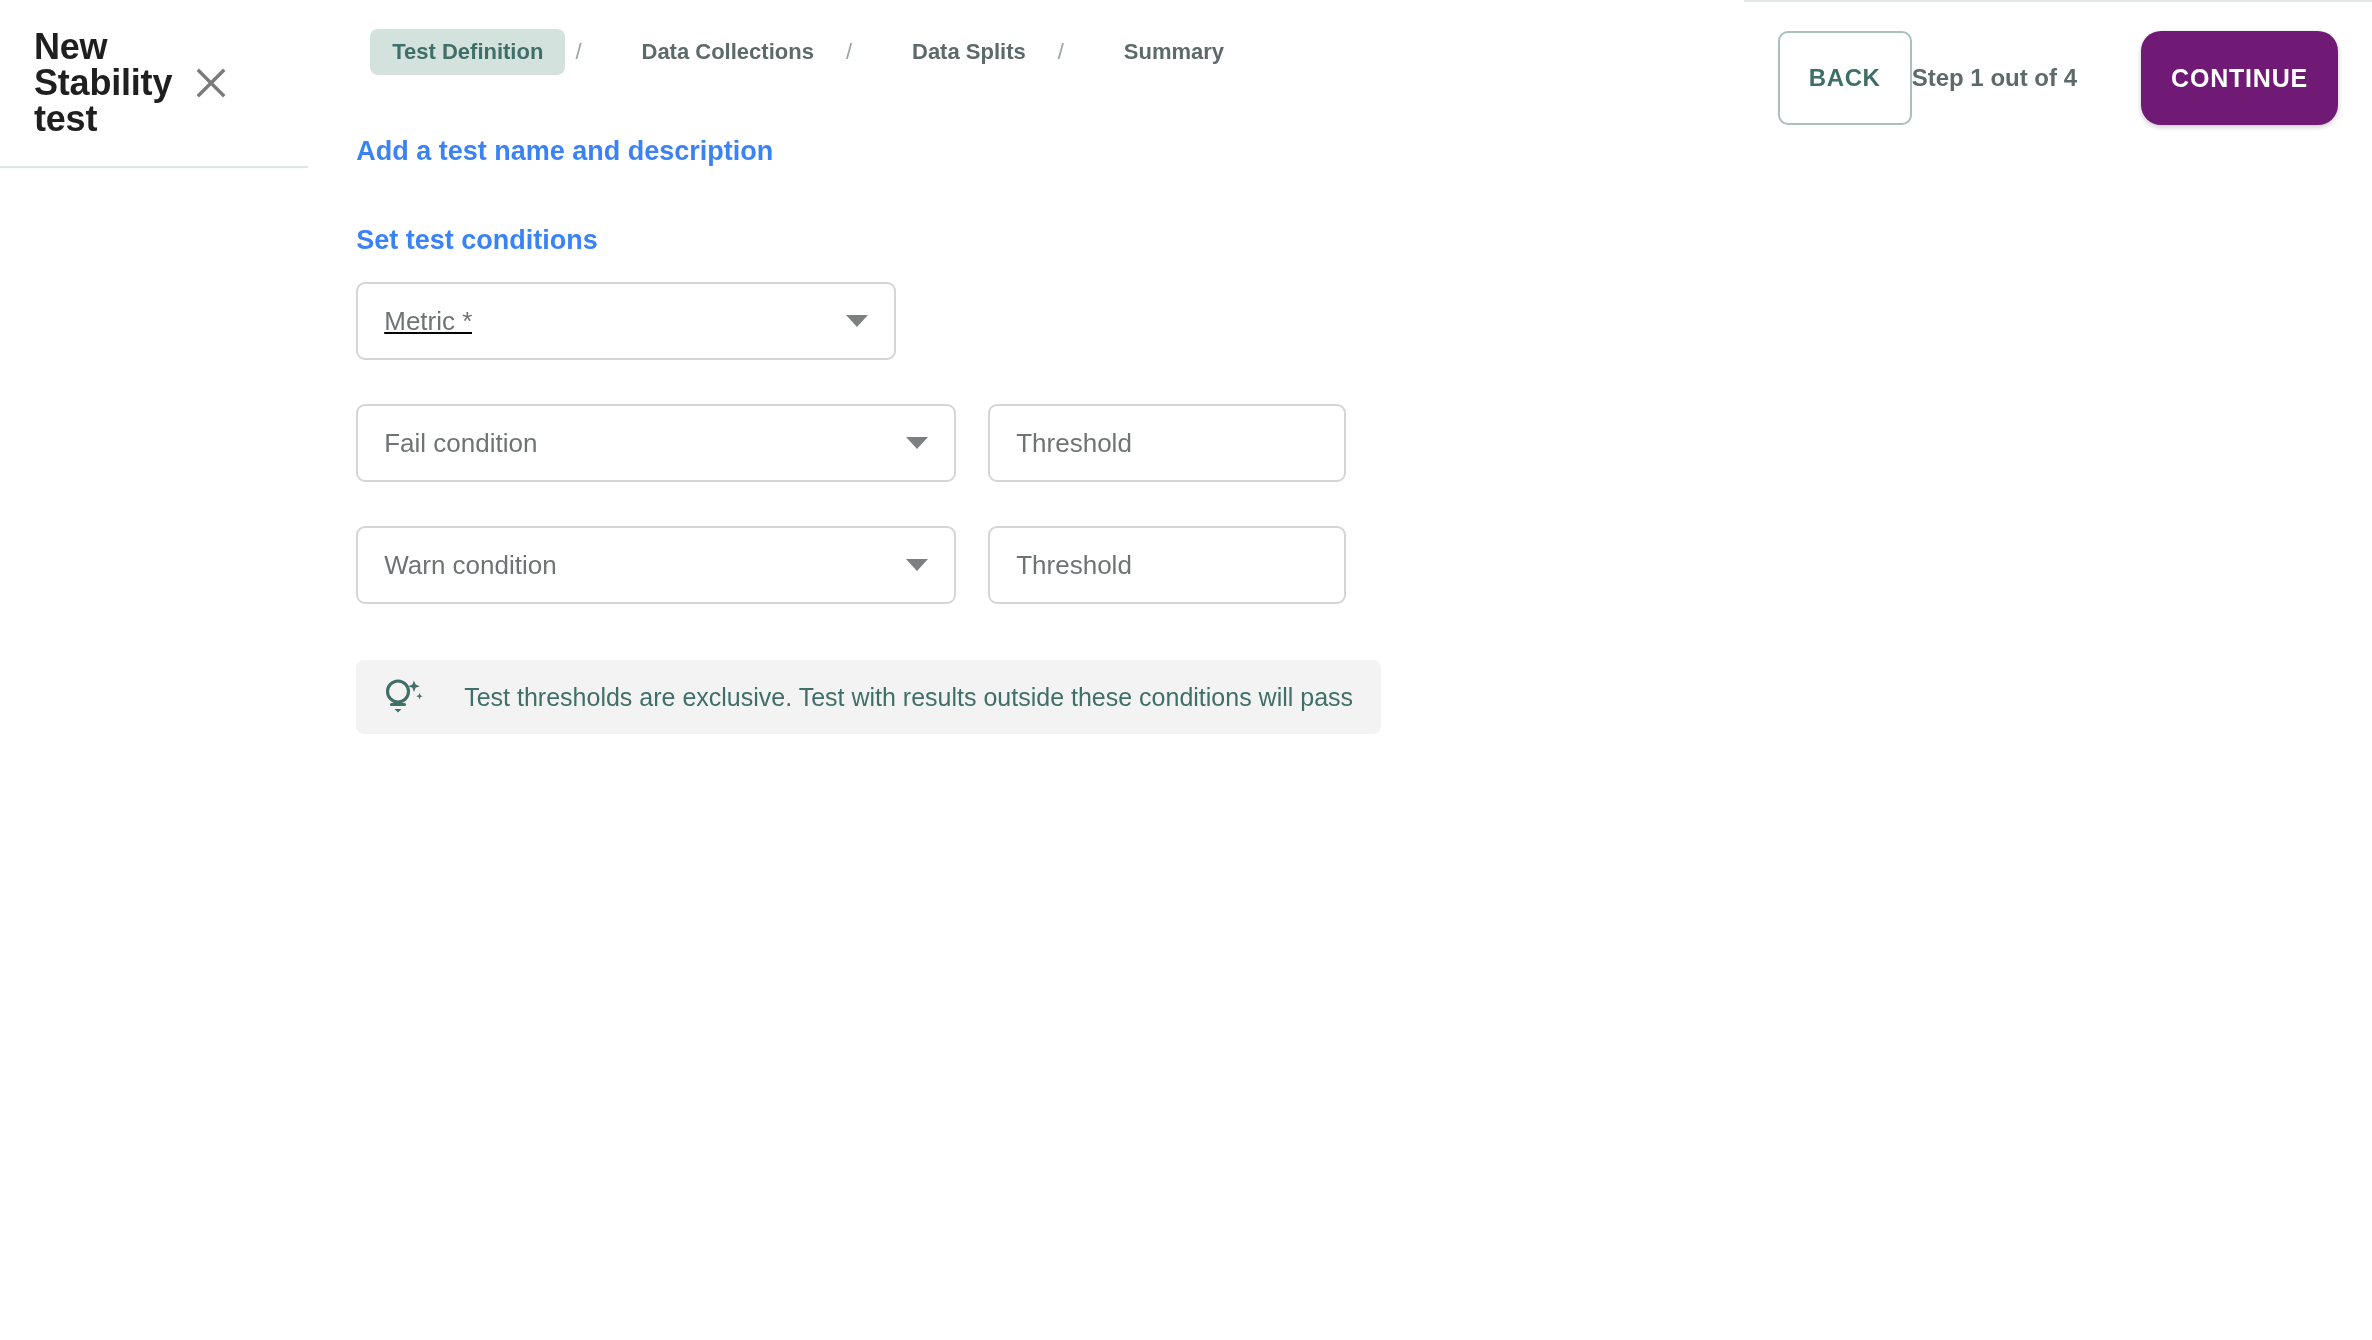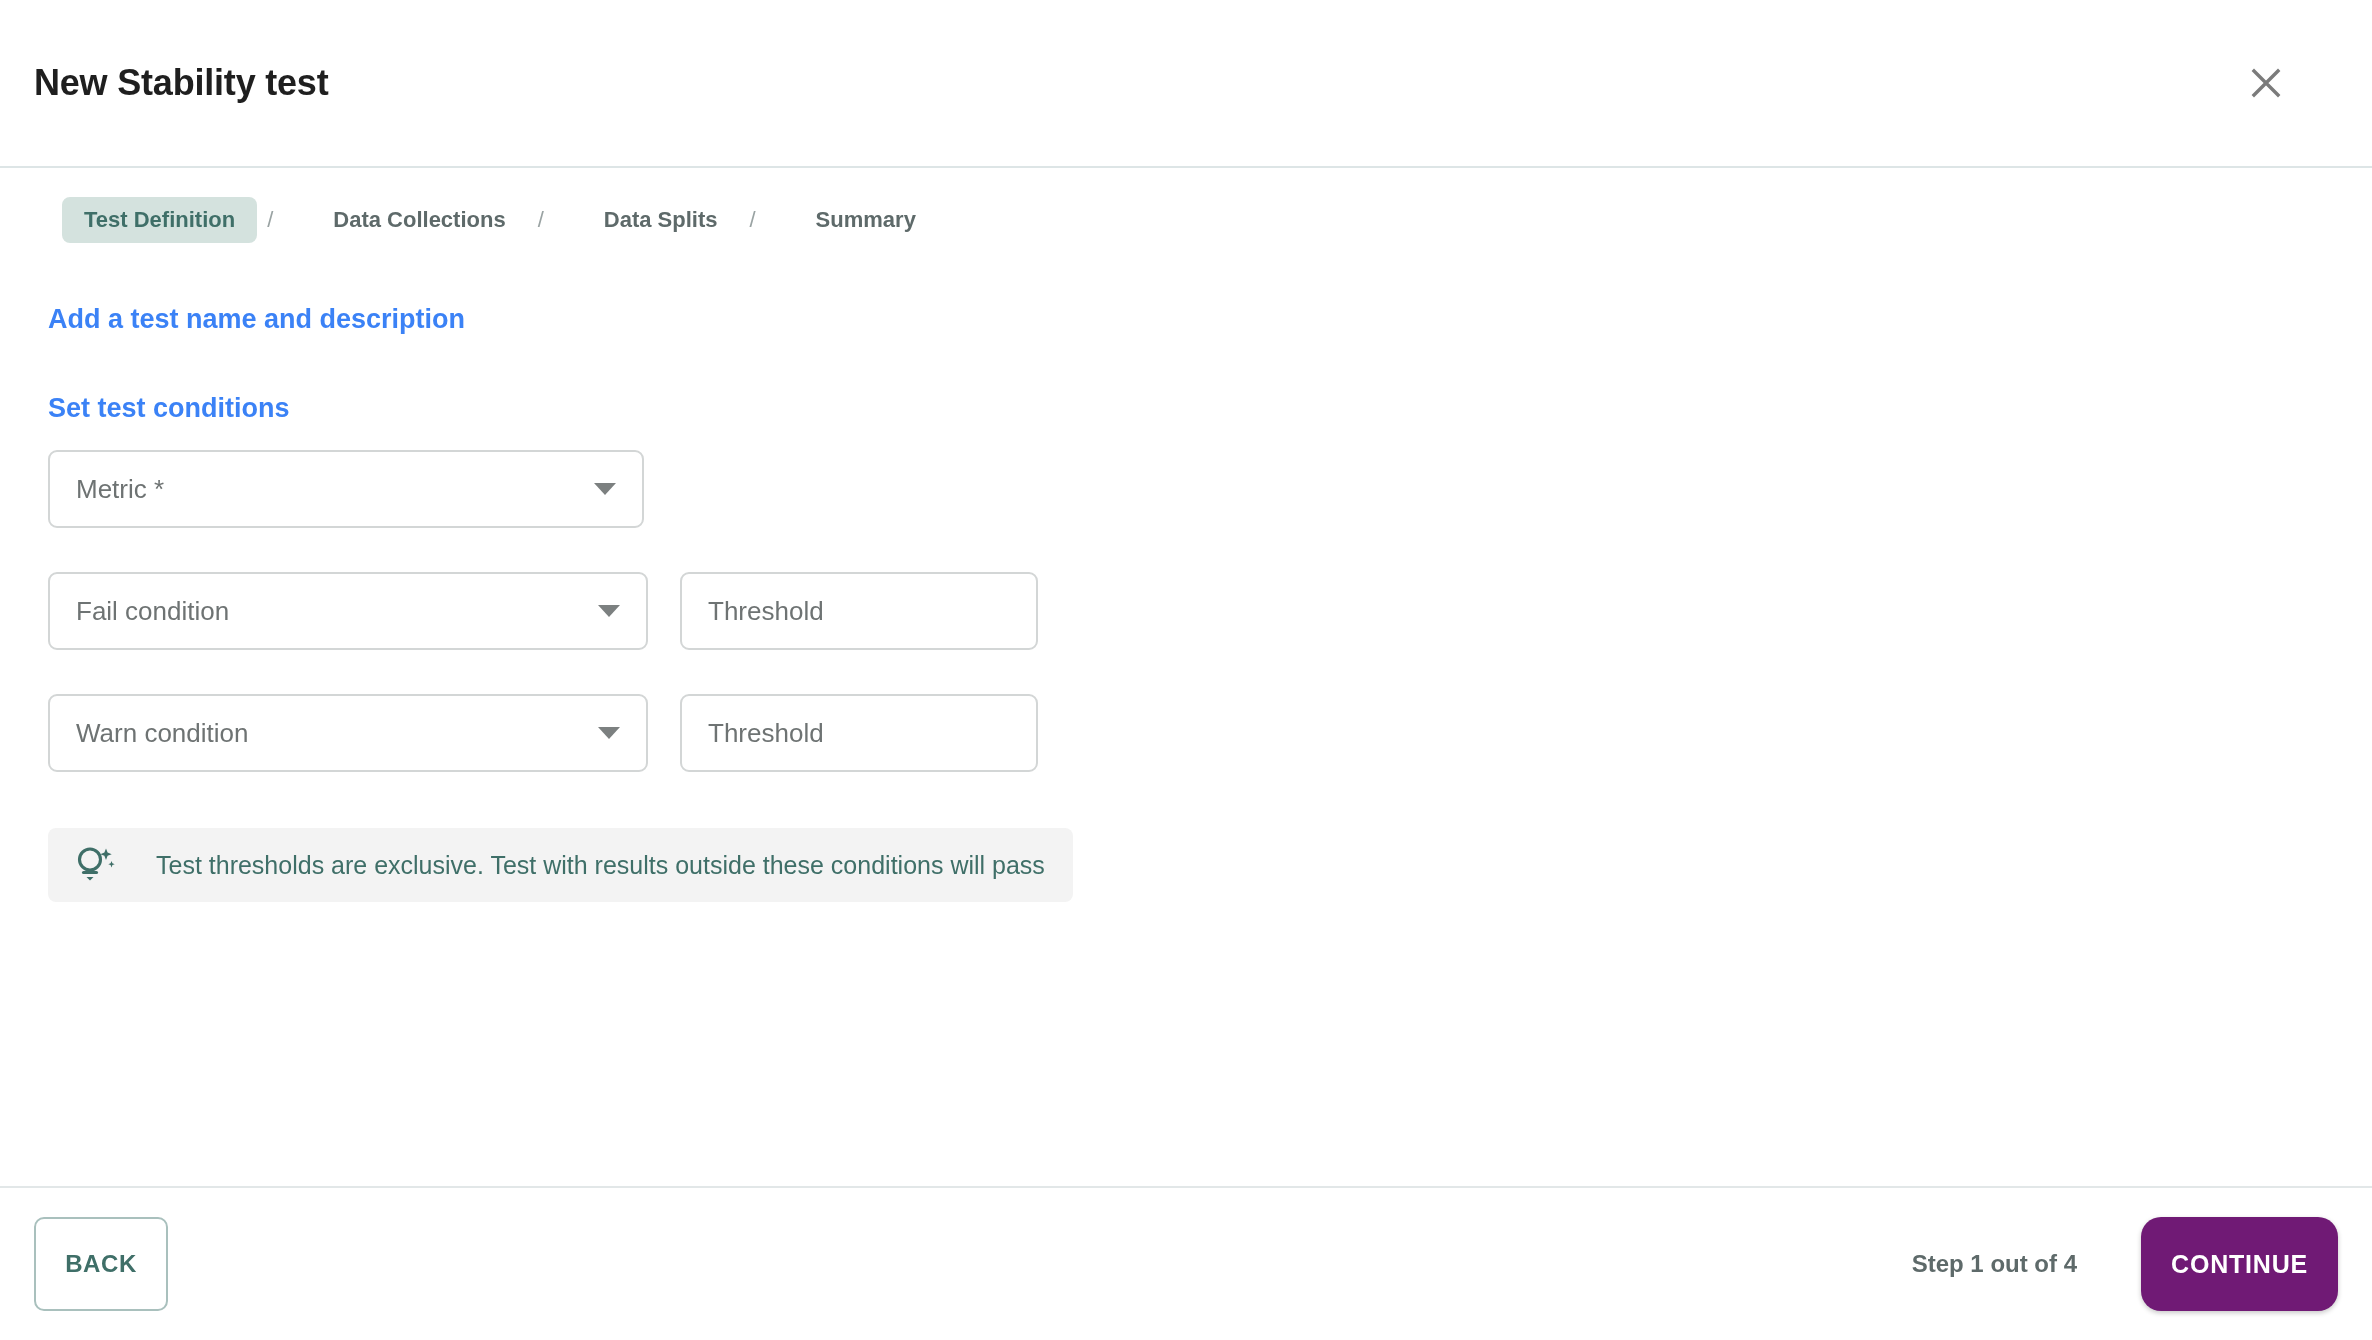--- a/index.html
+++ b/index.html
@@ -10,21 +10,20 @@
     background: #ffffff;
     font-family: "Liberation Sans", sans-serif;
     overflow: hidden;
   }
 
   .modal {
     width: 2372px;
     height: 1340px;
     background: #ffffff;
     display: flex;
-    flex-direction: column;
     position: relative;
   }
 
   
   .modal-header {
     height: 168px;
     flex: 0 0 168px;
     display: flex;
     align-items: center;
     justify-content: space-between;
@@ -125,21 +124,21 @@
     font-size: 26px;
     color: #6e7373;
     line-height: 1;
     white-space: nowrap;
     overflow: hidden;
     text-overflow: ellipsis;
   }
 
   .w-name   { width: 600px; }
   .w-desc   { width: 1638px; }
-  .w-metric { width: 596px; }
+  .w-metric { width: 540px; text-decoration: underline; }
   .w-cond   { width: 600px; }
   .w-thresh { width: 358px; }
 
   .caret {
     position: absolute;
     right: 26px;
     top: 50%;
     transform: translateY(-50%);
     width: 0; height: 0;
     border-left: 11px solid transparent;

